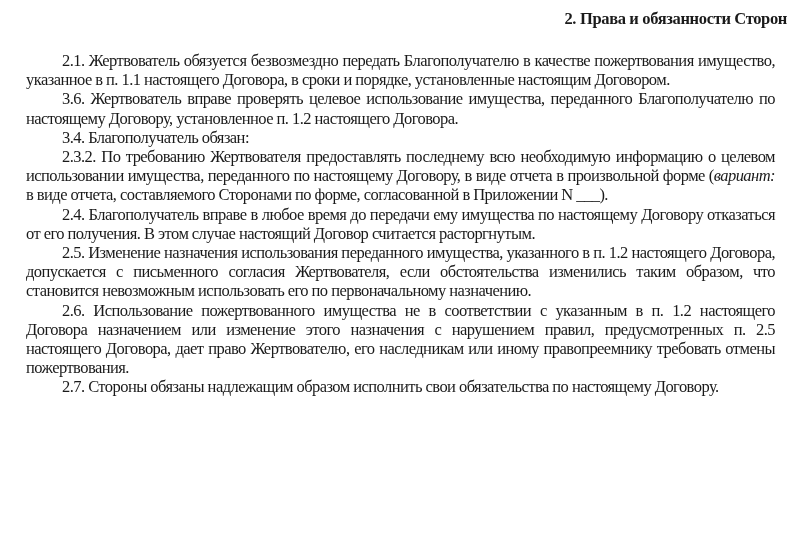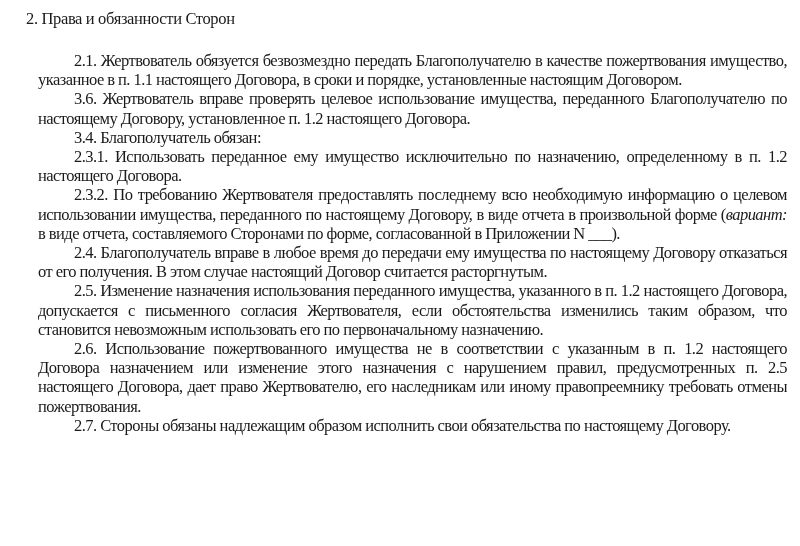--- a/index.html
+++ b/index.html
@@ -16,31 +16,32 @@
     color: #1a1a1a;
   }
   .page {
     position: absolute;
     left: 26px;
     top: 0;
     width: 749px;
   }
   .title {
     position: absolute;
-    left: 0;
+    left: 12px;
     top: 9px;
     width: 749px;
-    text-align: left;
+    text-align: right;
     font-size: 16.5px;
     line-height: 20px;
     letter-spacing: -0.35px;
+    font-weight: bold;
   }
   .body {
     position: absolute;
-    left: 12px;
+    left: 0;
     top: 51px;
     width: 749px;
   }
   .para {
     margin: 0;
     font-size: 16.5px;
     line-height: 19.2px;
     text-align: justify;
     text-indent: 36px;
     letter-spacing: -0.55px;
@@ -51,20 +52,19 @@
 </head>
 <body>
 
 <div class="page">
   <div class="title">2. Права и обязанности Сторон</div>
 
   <div class="body">
     <p class="para">2.1. Жертвователь обязуется безвозмездно передать Благополучателю в качестве пожертвования имущество, указанное в п. 1.1 настоящего Договора, в сроки и порядке, установленные настоящим Договором.</p>
     <p class="para">3.6. Жертвователь вправе проверять целевое использование имущества, переданного Благополучателю по настоящему Договору, установленное п. 1.2 настоящего Договора.</p>
     <p class="para">3.4. Благополучатель обязан:</p>
-    <p class="para">2.3.1. Использовать переданное ему имущество исключительно по назначению, определенному в п. 1.2 настоящего Договора.</p>
     <p class="para"><span>2.3.2. По требованию Жертвователя предоставлять последнему всю необходимую информацию о целевом использовании имущества, переданного по настоящему Договору, в виде отчета в произвольной форме (</span><em>вариант:</em><span> в виде отчета, составляемого Сторонами по форме, согласованной в Приложении N ___).</span></p>
     <p class="para">2.4. Благополучатель вправе в любое время до передачи ему имущества по настоящему Договору отказаться от его получения. В этом случае настоящий Договор считается расторгнутым.</p>
     <p class="para">2.5. Изменение назначения использования переданного имущества, указанного в п. 1.2 настоящего Договора, допускается с письменного согласия Жертвователя, если обстоятельства изменились таким образом, что становится невозможным использовать его по первоначальному назначению.</p>
     <p class="para">2.6. Использование пожертвованного имущества не в соответствии с указанным в п. 1.2 настоящего Договора назначением или изменение этого назначения с нарушением правил, предусмотренных п. 2.5 настоящего Договора, дает право Жертвователю, его наследникам или иному правопреемнику требовать отмены пожертвования.</p>
     <p class="para">2.7. Стороны обязаны надлежащим образом исполнить свои обязательства по настоящему Договору.</p>
   </div>
 </div>
 
 </body></html>

